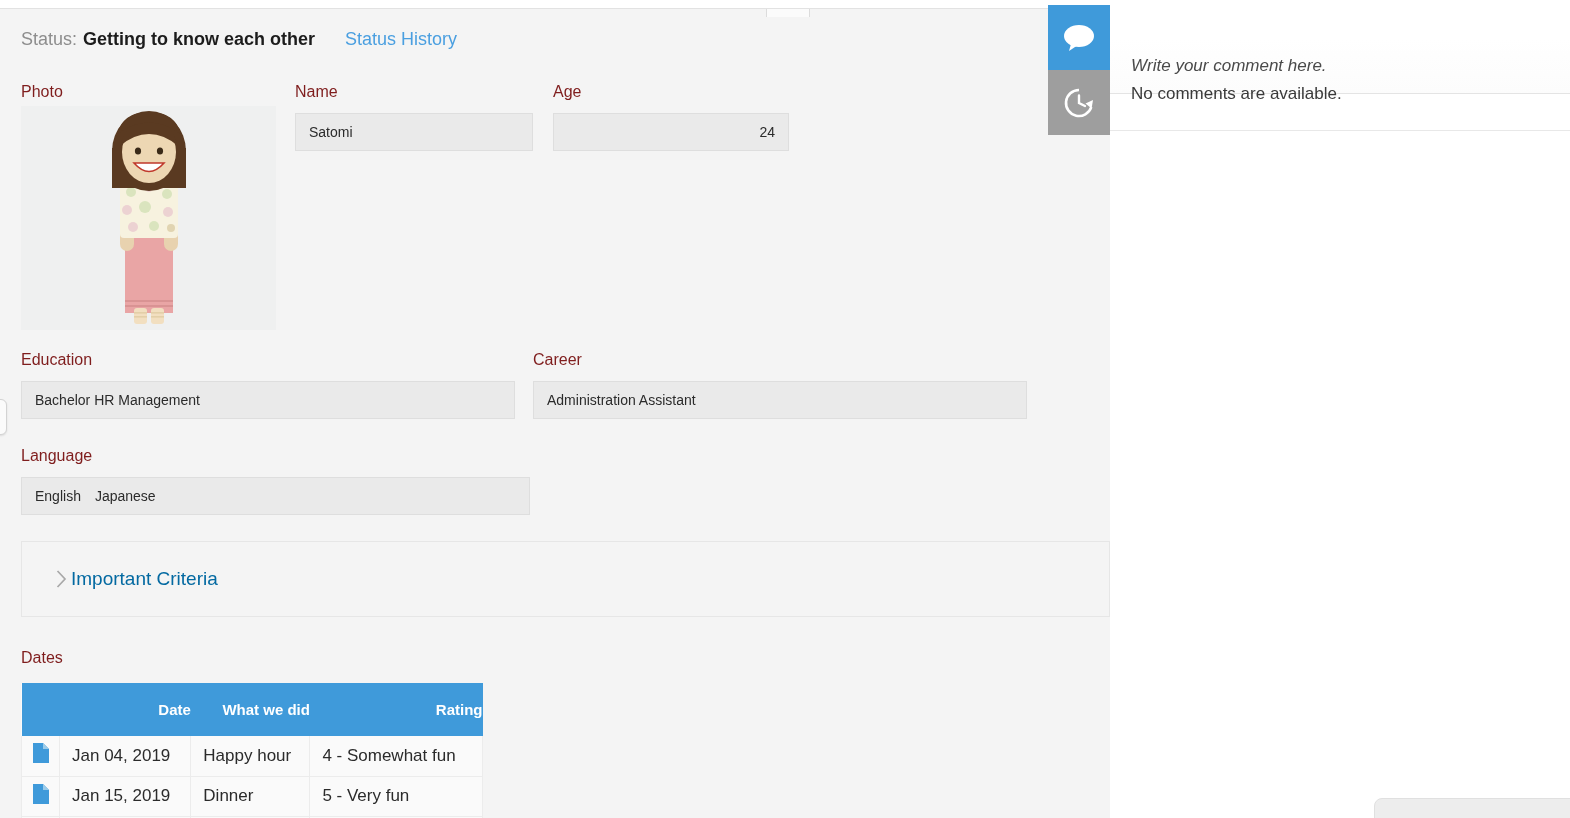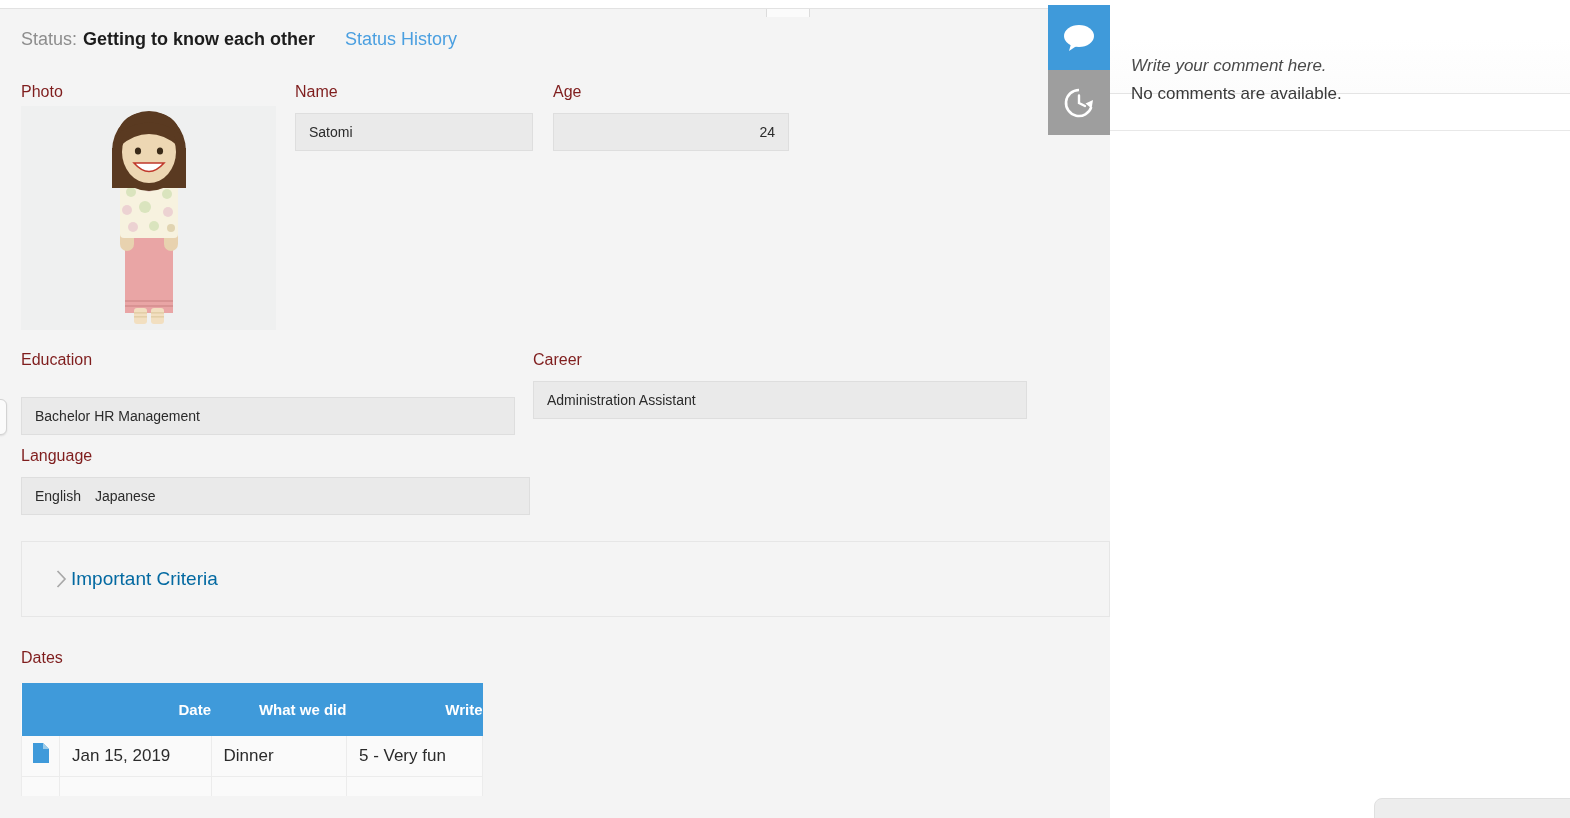--- a/index.html
+++ b/index.html
@@ -64,21 +64,21 @@
     background: #eff0f0; overflow: hidden;
   }
   
   #name-label { position: absolute; left: 295px; top: 74px; }
   #name-box   { position: absolute; left: 295px; top: 104px; width: 238px; }
   
   #age-label { position: absolute; left: 553px; top: 74px; }
   #age-box   { position: absolute; left: 553px; top: 104px; width: 236px; }
   
   #edu-label { position: absolute; left: 21px; top: 342px; }
-  #edu-box   { position: absolute; left: 21px; top: 372px; width: 494px; margin-top: 16px; }
+  #edu-box   { position: absolute; left: 21px; top: 372px; width: 494px; }
   
   #car-label { position: absolute; left: 533px; top: 342px; }
   #car-box   { position: absolute; left: 533px; top: 372px; width: 494px; }
   
   #lang-label { position: absolute; left: 21px; top: 438px; }
   #lang-box   { position: absolute; left: 21px; top: 468px; width: 509px; }
   .lang-item + .lang-item { margin-left: 14px; }
 
   
   #criteria-panel {
@@ -270,24 +270,37 @@
       <span id="criteria-title">Important Criteria</span>
     </div>
 
     <div class="field-label" id="dates-label">Dates</div>
     <table id="dates-table">
       <thead>
         <tr>
           <th class="icon-col"></th>
           <th>Date</th>
           <th>What we did</th>
-          <th>Write</th>
+          <th>Rating</th>
         </tr>
       </thead>
       <tbody>
+        <tr>
+          <td class="icon-col">
+            <span class="doc-icon">
+              <svg width="16" height="20" viewBox="0 0 16 20">
+                <path d="M0 0 H10 L16 6 V20 H0 Z" fill="#3f9ada"></path>
+                <path d="M10 0 L16 6 H10 Z" fill="#9bcbe9"></path>
+              </svg>
+            </span>
+          </td>
+          <td>Jan 04, 2019</td>
+          <td>Happy hour</td>
+          <td>4 - Somewhat fun</td>
+        </tr>
         <tr>
           <td class="icon-col">
             <span class="doc-icon">
               <svg width="16" height="20" viewBox="0 0 16 20">
                 <path d="M0 0 H10 L16 6 V20 H0 Z" fill="#3f9ada"></path>
                 <path d="M10 0 L16 6 H10 Z" fill="#9bcbe9"></path>
               </svg>
             </span>
           </td>
           <td>Jan 15, 2019</td>

